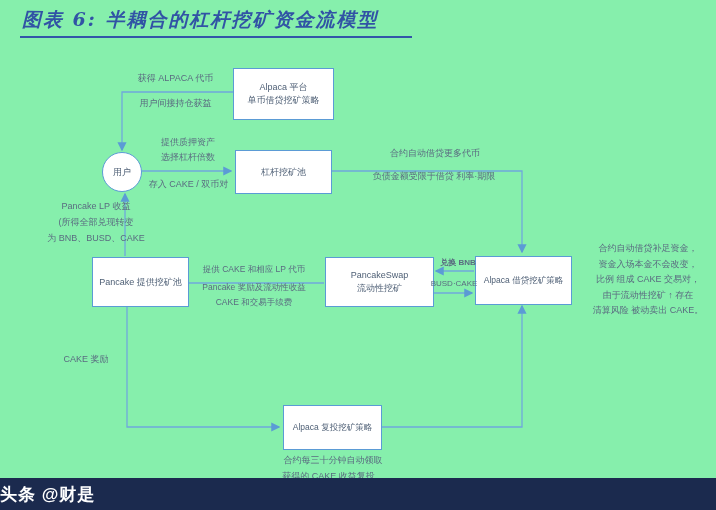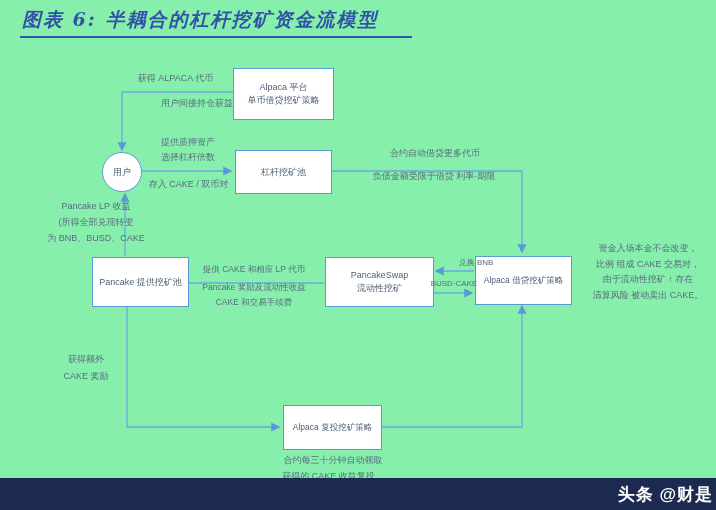--- a/index.html
+++ b/index.html
@@ -19,21 +19,21 @@
     display:flex;flex-direction:column;align-items:center;justify-content:center;
     color:#4e5f75;font-size:9px;line-height:13px;text-align:center;
   }
   .circle{border-radius:50%;}
   .lbl{position:absolute;color:#5a6b80;font-size:9px;line-height:15px;text-align:center;}
   .lbl.small{font-size:8px;line-height:12px;}
   .note{position:absolute;color:#5a6b80;font-size:9px;line-height:15.5px;text-align:center;}
   svg.flow{position:absolute;left:0;top:0;}
   .footer{
     position:absolute;left:0;bottom:0;width:716px;height:32px;background:#1b2a4e;
-    display:flex;align-items:center;justify-content:flex-end;
+    display:flex;align-items:center;
     padding-right:3px;box-sizing:border-box;
     color:#ffffff;font-size:17px;font-weight:bold;letter-spacing:1px;
   }
 </style>
 </head>
 <body>
 
 <div class="wrap">
 
   <div class="title">图表 6:  半耦合的杠杆挖矿资金流模型</div>
@@ -83,56 +83,56 @@
   <div class="node" style="left:475px;top:256px;width:95px;height:47px;font-size:8.5px;">
     <span>Alpaca 借贷挖矿策略</span>
   </div>
 
   <div class="node" style="left:283px;top:405px;width:97px;height:43px;font-size:8.5px;">
     <span>Alpaca 复投挖矿策略</span>
   </div>
 
   <div class="lbl" style="left:118px;top:71px;width:115px;">获得 ALPACA 代币</div>
 
-  <div class="lbl" style="left:118px;top:96px;width:115px;text-align:right;">用户间接持仓获益</div>
+  <div class="lbl" style="left:118px;top:96px;width:115px;">用户间接持仓获益</div>
 
   <div class="lbl" style="left:142px;top:135px;width:92px;">
     <div>提供质押资产</div>
     <div>选择杠杆倍数</div>
   </div>
 
   <div class="lbl" style="left:136px;top:177px;width:105px;">存入 CAKE / 双币对</div>
 
   <div class="lbl" style="left:360px;top:146px;width:150px;">合约自动借贷更多代币</div>
 
   <div class="lbl" style="left:350px;top:169px;width:168px;">负债金额受限于借贷 利率·期限</div>
 
-  <div class="lbl small" style="left:451px;top:257px;width:50px;">兑换 BNB</div>
+  <div class="lbl small" style="left:433px;top:257px;width:50px;font-weight:bold;">兑换 BNB</div>
 
   <div class="lbl small" style="left:426px;top:278px;width:56px;">BUSD·CAKE</div>
 
   <div class="lbl" style="left:185px;top:262px;width:138px;font-size:8.5px;">提供 CAKE 和相应 LP 代币</div>
 
   <div class="lbl" style="left:185px;top:280px;width:138px;font-size:8.5px;">
     <div>Pancake 奖励及流动性收益</div>
     <div>CAKE 和交易手续费</div>
   </div>
 
   <div class="lbl" style="left:30px;top:198px;width:132px;line-height:16px;">
     <div>Pancake LP 收益</div>
     <div>(所得全部兑现转变</div>
     <div>为 BNB、BUSD、CAKE</div>
   </div>
 
   <div class="lbl" style="left:36px;top:351px;width:100px;line-height:17px;">
-    <div>获得额外</div>
     <div>CAKE 奖励</div>
   </div>
 
   <div class="note" style="left:580px;top:241px;width:136px;">
+    <div>合约自动借贷补足资金，</div>
     <div>资金入场本金不会改变，</div>
     <div>比例 组成 CAKE 交易对，</div>
     <div>由于流动性挖矿 ↑ 存在</div>
     <div>清算风险 被动卖出 CAKE。</div>
   </div>
 
   <div class="note" style="left:248px;top:452px;width:170px;line-height:16px;">
     <div>合约每三十分钟自动领取</div>
     <div>获得的 CAKE 收益复投，</div>
     <div>回到资金来源挖矿池。</div>

